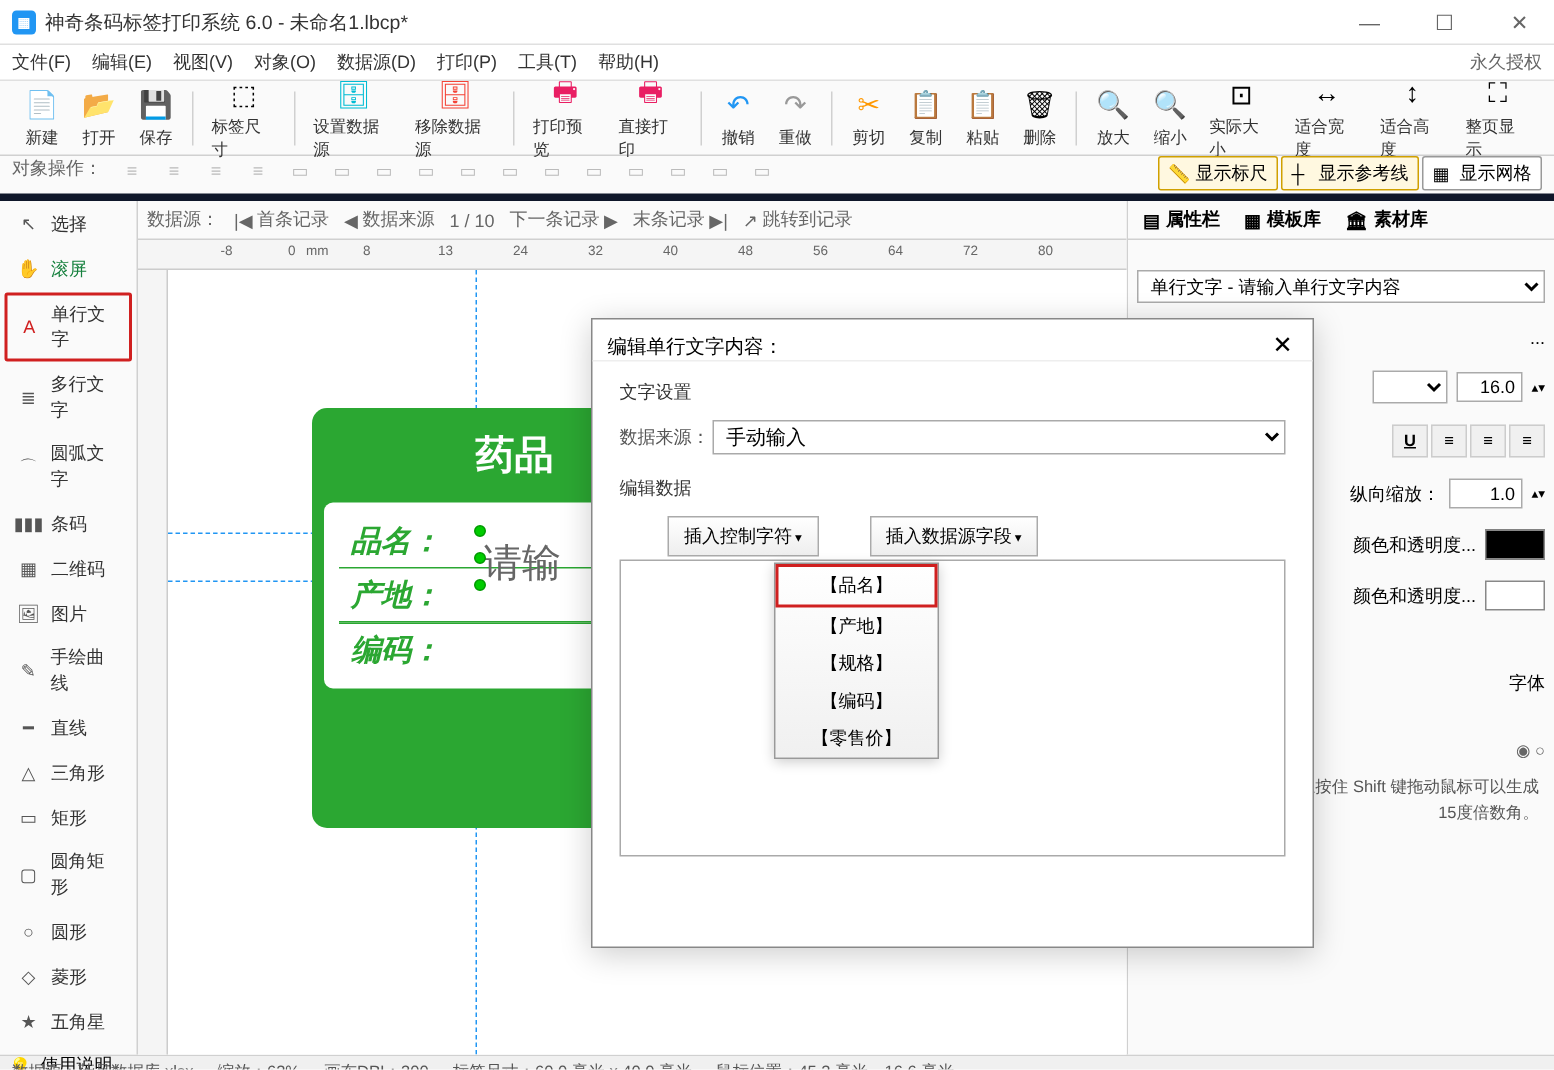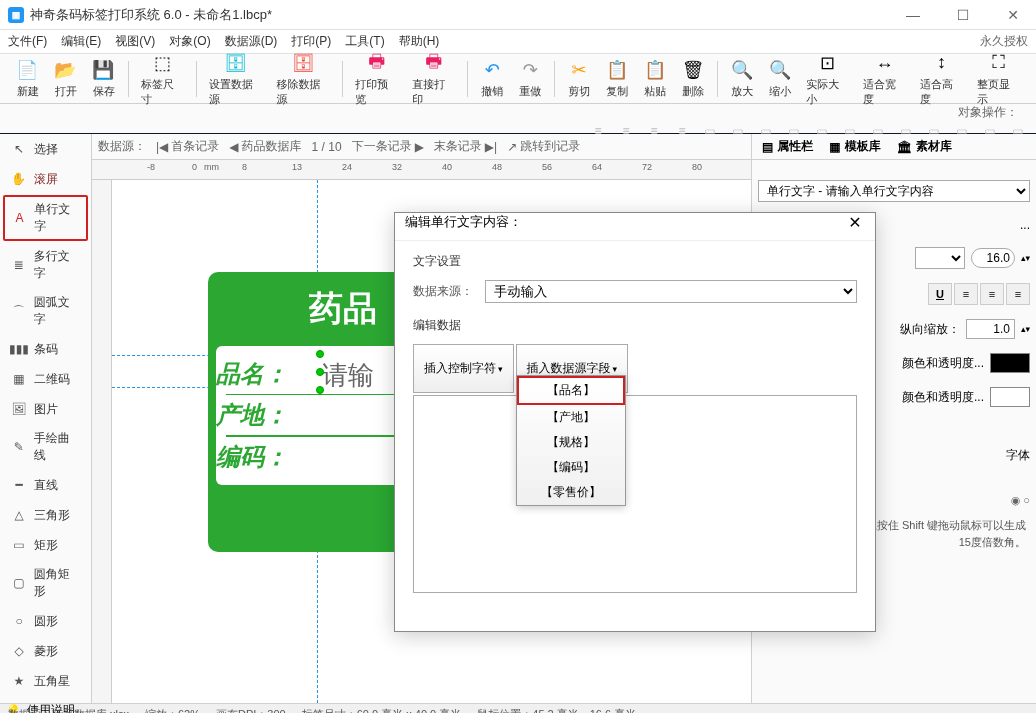--- a/index.html
+++ b/index.html
@@ -14,21 +14,21 @@
 .menubar { height: 24px; display: flex; align-items: center; padding: 0 8px; gap: 14px; border-bottom: 1px solid #e0e0e0; }
 .menubar span { color: #333; cursor: pointer; }
 .menubar .auth { margin-left: auto; color: #666; }
 
 .toolbar { height: 50px; display: flex; align-items: center; padding: 0 10px; gap: 2px; border-bottom: 1px solid #d0d0d0; background: #fafafa; }
 .toolbar .tool { display: flex; flex-direction: column; align-items: center; padding: 2px 6px; cursor: pointer; }
 .toolbar .tool .ticon { width: 24px; height: 24px; display: flex; align-items: center; justify-content: center; font-size: 18px; }
 .toolbar .tool .tlabel { font-size: 11px; color: #333; margin-top: 2px; }
 .toolbar .sep { width: 1px; height: 36px; background: #d0d0d0; margin: 0 4px; }
 
-.controlbar { height: 30px; display: flex; align-items: flex-end; padding: 0 8px; border-bottom: 1px solid #0f172a; background: #fafafa; flex-direction: column; }
+.controlbar { height: 30px; display: flex; align-items: flex-start; padding: 0 8px; border-bottom: 5px solid #0f172a; background: #fafafa; }
 .controlbar .lbl { color: #666; margin-right: 10px; }
 .controlbar .cicons { display: flex; gap: 8px; }
 .controlbar .ci { width: 20px; height: 20px; color: #bbb; display: flex; align-items: center; justify-content: center; }
 .controlbar .viewopts { margin-left: auto; display: flex; gap: 2px; }
 .controlbar .vbtn { border: 1px solid #d0a000; background: #fff8e0; padding: 2px 6px; display: flex; align-items: center; gap: 4px; cursor: pointer; border-radius: 2px; }
 .controlbar .vbtn .vi { width: 14px; height: 14px; }
 
 .container { display: flex; height: 569px; }
 
 .leftpanel { width: 92px; border-right: 1px solid #d0d0d0; background: #fafafa; display: flex; flex-direction: column; }
@@ -42,23 +42,23 @@
 .midpanel { flex: 1; display: flex; flex-direction: column; position: relative; }
 .dsbar { height: 26px; display: flex; align-items: center; padding: 0 6px; gap: 10px; border-bottom: 1px solid #d0d0d0; background: #fafafa; font-size: 12px; color: #666; }
 .dsbar .navbtn { display: flex; align-items: center; gap: 3px; cursor: pointer; }
 .ruler-h { height: 20px; background: #f5f5f5; border-bottom: 1px solid #ccc; position: relative; font-size: 9px; color: #666; overflow: hidden; }
 .ruler-h .tick { position: absolute; top: 2px; }
 .canvas-area { flex: 1; display: flex; background: #fff; }
 .ruler-v { width: 20px; background: #f5f5f5; border-right: 1px solid #ccc; }
 .canvas { flex: 1; position: relative; background: #fff; overflow: hidden; }
 
 .label-design { position: absolute; left: 96px; top: 92px; width: 270px; height: 280px; background: #2ba732; border-radius: 10px; }
-.label-design .hdr { text-align: center; color: #fff; font-size: 34px; font-weight: bold; padding: 14px 0; }
+.label-design .hdr { text-align: center; color: #fff; font-size: 26px; font-weight: bold; padding: 14px 0; }
 .label-design .inner { background: #fff; margin: 0 8px 8px 8px; border-radius: 6px; padding: 8px 0; }
-.label-design .row { display: flex; align-items: center; padding: 4px 0; font-size: 24px; font-style: italic; color: #2ba732; font-weight: bold; }
+.label-design .row { display: flex; align-items: center; padding: 4px 18px; font-size: 20px; font-style: italic; color: #2ba732; font-weight: bold; }
 
 .text-placeholder { position: absolute; left: 210px; top: 178px; font-size: 26px; color: #666; }
 .handle { position: absolute; width: 8px; height: 8px; background: #0c0; border: 1px solid #090; border-radius: 50%; }
 .guideline-h { position: absolute; left: 0; right: 0; border-top: 1px dashed #2196f3; }
 .guideline-v { position: absolute; top: 0; bottom: 0; border-left: 1px dashed #2196f3; }
 
 .rightpanel { width: 285px; border-left: 1px solid #d0d0d0; background: #fafafa; display: flex; flex-direction: column; }
 .rtabs { height: 26px; display: flex; align-items: center; gap: 16px; padding: 0 10px; border-bottom: 1px solid #d0d0d0; }
 .rtabs .rtab { display: flex; align-items: center; gap: 4px; cursor: pointer; font-weight: bold; }
 .rprop { padding: 6px; }
@@ -67,29 +67,29 @@
 .rprop .fullsel { width: 100%; }
 .rprop .btnrow { display: flex; gap: 2px; }
 .rprop .ibtn { width: 24px; height: 22px; border: 1px solid #ccc; background: #f0f0f0; display: flex; align-items: center; justify-content: center; cursor: pointer; font-weight: bold; font-size: 11px; }
 .rprop .colorswatch { width: 40px; height: 20px; background: #000; border: 1px solid #888; }
 .rprop .desc { font-size: 11px; color: #555; line-height: 1.5; padding: 4px; }
 
 .statusbar { height: 22px; background: #f0f0f0; border-top: 1px solid #d0d0d0; display: flex; align-items: center; padding: 0 8px; gap: 16px; font-size: 11px; color: #555; }
 
 
 .dialog { position: absolute; left: 394px; top: 212px; width: 482px; height: 420px; background: #fff; border: 1px solid #888; box-shadow: 0 4px 20px rgba(0,0,0,0.2); z-index: 100; }
-.dialog .dtitle { height: 28px; display: flex; align-items: flex-start; padding: 0 10px; font-size: 13px; border-bottom: 1px solid #eee; }
+.dialog .dtitle { height: 28px; display: flex; align-items: flex-end; padding: 0 10px; font-size: 13px; border-bottom: 1px solid #eee; }
 .dialog .dtitle .dclose { margin-left: auto; cursor: pointer; font-size: 16px; width: 20px; text-align: center; }
 .dialog .dbody { padding: 12px 18px; }
 .dialog .section-title { font-size: 12px; color: #333; margin-bottom: 10px; }
-.dialog .frow { display: flex; align-items: center; gap: 12px; margin-bottom: 14px; }
+.dialog .frow { display: flex; align-items: center; gap: 2px; margin-bottom: 14px; }
 .dialog .frow label { width: 60px; color: #555; }
 .dialog .frow select { flex: 1; border: 1px solid #aaa; padding: 2px 4px; background: #fff; }
 .dialog .ebuttons { display: flex; gap: 2px; margin-bottom: 2px; }
-.dialog .ebtn { border: 1px solid #aaa; background: linear-gradient(#fff,#eee); padding: 15px 10px; cursor: pointer; font-size: 12px; }
+.dialog .ebtn { border: 1px solid #aaa; background: linear-gradient(#fff,#eee); padding: 4px 10px; cursor: pointer; font-size: 12px; margin-left: 32px; }
 .dialog .ebtn .caret { font-size: 9px; margin-left: 2px; }
 .dialog textarea { width: 100%; height: 198px; border: 1px solid #aaa; resize: none; padding: 4px; font-size: 12px; }
 .dialog .dbtns { display: flex; justify-content: flex-end; gap: 10px; padding: 10px 18px; }
 .dialog .dbtn { width: 70px; height: 26px; border: 1px solid #aaa; background: linear-gradient(#fff,#eee); cursor: pointer; }
 
 .dropdown-menu { position: absolute; left: 516px; top: 375px; background: linear-gradient(#fff,#f0f0f0); border: 1px solid #999; box-shadow: 0 2px 8px rgba(0,0,0,0.2); z-index: 200; font-size: 12px; }
 .dropdown-menu .ditem { padding: 4px 24px; cursor: pointer; text-align: center; }
 .dropdown-menu .ditem.hl { border: 2px solid #d02020; }
 </style>
 </head>
@@ -243,21 +243,21 @@
 </div>
 
 <div class="container">
   <div class="leftpanel">
     <div class="ltool">
         <div class="li">↖</div>
         <div class="lt">选择</div>
       </div>
     <div class="ltool">
         <div class="li" style="color:#ccc">✋</div>
-        <div class="lt" style="color:#7f1d1d">滚屏</div>
+        <div class="lt" style="color:#15803d">滚屏</div>
       </div>
     <div style="height:4px"></div>
     <div class="ltool sel">
         <div class="li" style="color:#d02020">A</div>
         <div class="lt">单行文字</div>
       </div>
     <div class="ltool">
         <div class="li">≣</div>
         <div class="lt">多行文字</div>
       </div>
@@ -320,21 +320,21 @@
 
   <div class="midpanel">
     <div class="dsbar">
       <span>数据源：</span>
       <div class="navbtn">
           <span>|◀</span>
           <span>首条记录</span>
         </div>
       <div class="navbtn">
           <span>◀</span>
-          <span>药品数据库</span>
+          <span>数据来源</span>
         </div>
       <span>1 / 10</span>
       <div class="navbtn">
           <span>下一条记录</span>
           <span>▶</span>
         </div>
       <div class="navbtn">
           <span>末条记录</span>
           <span>▶|</span>
         </div>
@@ -401,21 +401,21 @@
     <div class="rprop">
       <div class="rrow">
           <select class="fullsel"><option>单行文字 - 请输入单行文字内容</option></select>
         </div>
       <div class="rrow" style="justify-content:flex-end">
           <span>字内容</span>
           <span style="margin-left:auto;cursor:pointer">...</span>
         </div>
       <div class="rrow" style="justify-content:flex-end">
         <select style="width:50px"><option></option></select>
-        <input type="text" style="width: 44px; text-align: right; border-radius: 10px;" value="16.0">
+        <input type="text" style="width: 44px; text-align: right;" value="16.0">
         <span style="font-size:9px;cursor:pointer">▴▾</span>
       </div>
       <div class="rrow btnrow" style="justify-content:flex-end">
         <div class="ibtn">
             <u>U</u>
           </div>
         <div class="ibtn">≡</div>
         <div class="ibtn">≡</div>
         <div class="ibtn">≡</div>
       </div>

